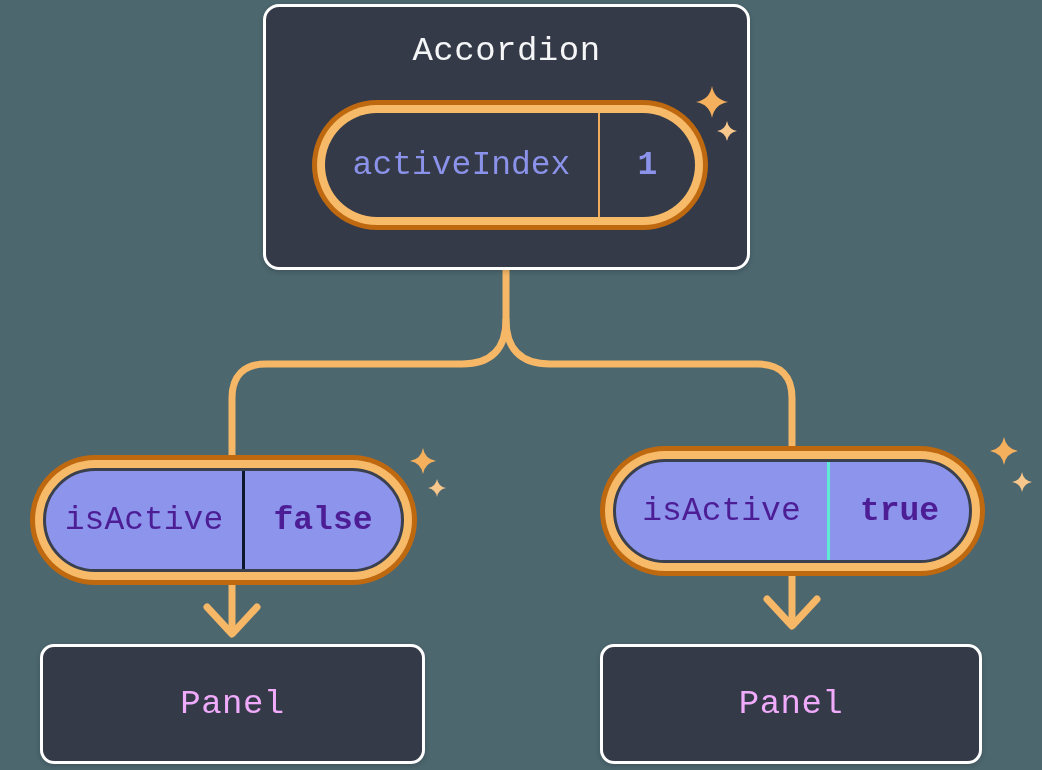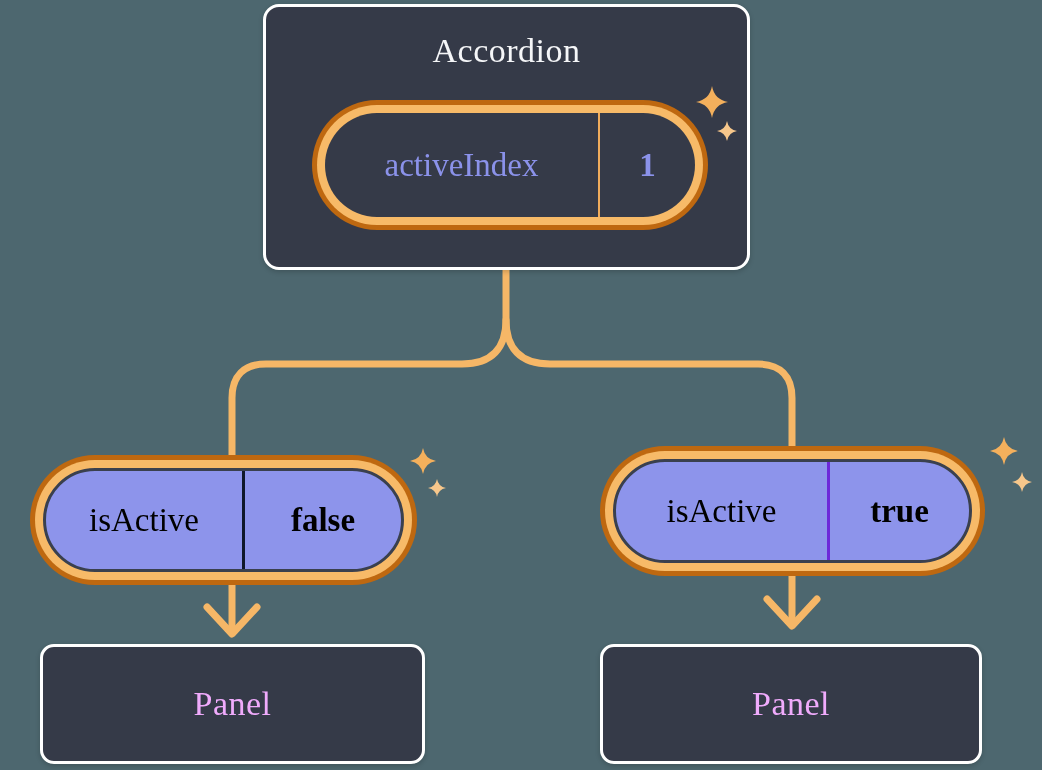--- a/index.html
+++ b/index.html
@@ -1,21 +1,21 @@
 <!DOCTYPE html>
 <html><head>
 <meta charset="utf-8">
 <style>
   html,body{margin:0;padding:0;background:#4D676F;}
   .stage{
     position:relative;
     width:1042px;height:770px;
     background:#4D676F;
     overflow:hidden;
-    font-family:Liberation Serif, serif;
+    font-family:Liberation Mono, monospace;
   }
   svg.layer{position:absolute;left:0;top:0;width:1042px;height:770px;}
   .under{z-index:1;}
   .over{z-index:3;}
 
   
   .card{
     position:absolute;
     background:#353A48;
     border:3px solid #FFFFFF;
@@ -70,23 +70,23 @@
   .pill-inner.dark{background:#353A48;}
   .pill-inner.purple{background:#8D94EB;border:3px solid #3A404E;}
   .cell{
     display:flex;align-items:center;justify-content:center;
     font-size:33px;
   }
   .cell-label{flex:1;}
   .cell-value{font-weight:700;}
   .pill-top .cell{color:#8B92EA;}
   .pill-top .cell-value{width:95px;border-left:2px solid #F0AC5C;}
-  .pill-left .cell,.pill-right .cell{color:#000000;}
+  .pill-left .cell,.pill-right .cell{color:#4c1d95;}
   .pill-left .cell-value{width:156px;border-left:3px solid #0f172a;}
-  .pill-right .cell-value{width:139px;border-left:3px solid #6d28d9;}
+  .pill-right .cell-value{width:139px;border-left:3px solid #5eead4;}
 
   .connector{stroke:#F6B767;stroke-width:7;fill:none;stroke-linecap:round;stroke-linejoin:round;}
   .spark-big{fill:#F4B05C;}
   .spark-small{fill:#F7C78B;}
 </style>
 </head>
 <body>
 
 <div class="stage">
 

